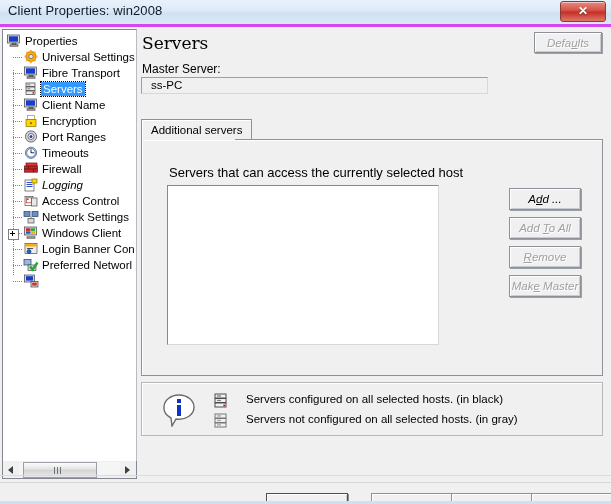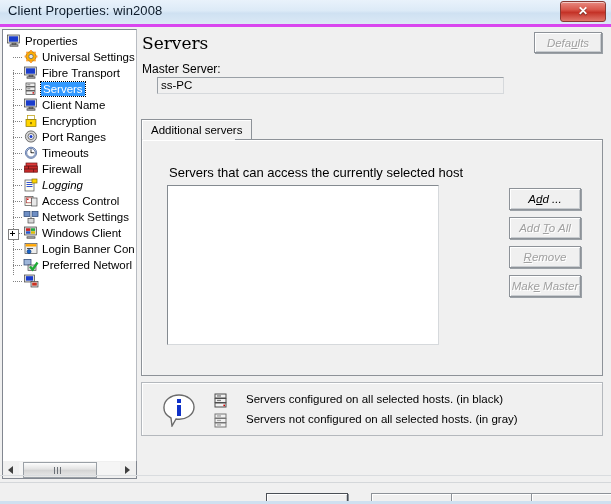--- a/index.html
+++ b/index.html
@@ -90,21 +90,21 @@
     font-size:11.5px;color:#000;text-align:center;cursor:pointer;
     display:flex;align-items:center;justify-content:center;box-sizing:border-box;font-style:italic;}
   .btn.disabled{color:#a0a0a0;cursor:default;text-shadow:1px 1px 0 #ffffff;}
   .btn.default{border:1px solid #4a4f55;box-shadow:inset 1px 1px 0 #ffffff, inset -1px -1px 0 #c8ccd0, 1px 1px 0 #8a9096;}
   .mn{text-decoration:underline;}
 
   #ms-label{position:absolute;left:4px;top:33px;font-size:12px;color:#000;}
   #ms-field{position:absolute;left:3px;top:48px;width:347px;height:17px;
     background:#f0f0f0;border:1px solid #9aa0a6;border-right-color:#d6d9dc;
     border-bottom-color:#d6d9dc;box-sizing:border-box;
-    font-size:11.5px;color:#000;padding:1px 0 0 3px;margin-left:16px;}
+    font-size:11.5px;color:#000;padding:1px 0 0 9px;}
 
   
   #tabstrip{position:absolute;left:3px;top:90px;width:465px;height:21px;text-align:center;}
   .tab{position:absolute;left:0;top:0;height:21px;padding:0 9px;
     background:#f0f0f0;border:1px solid #8d9298;border-bottom:none;
     box-shadow:inset 1px 1px 0 #ffffff;
     font-size:11.5px;line-height:21px;box-sizing:border-box;cursor:pointer;}
   #tabbody{position:absolute;left:3px;top:110px;width:462px;height:237px;
     background:#f0f0f0;border:1px solid #8d9298;border-top-color:#8d9298;
     box-shadow:inset 1px 1px 0 #ffffff;box-sizing:border-box;}

